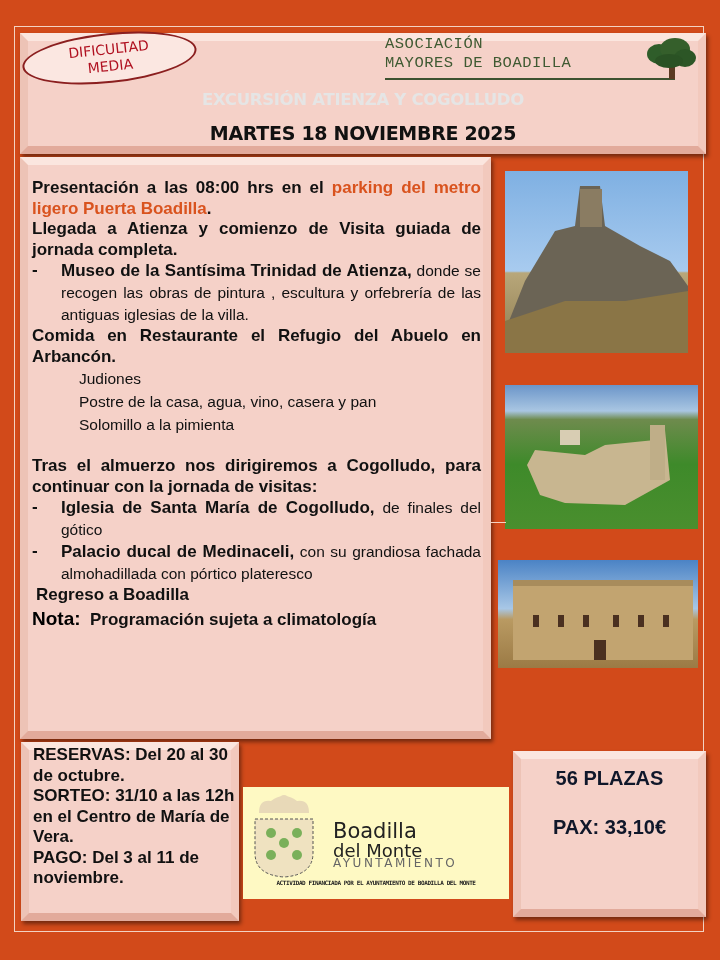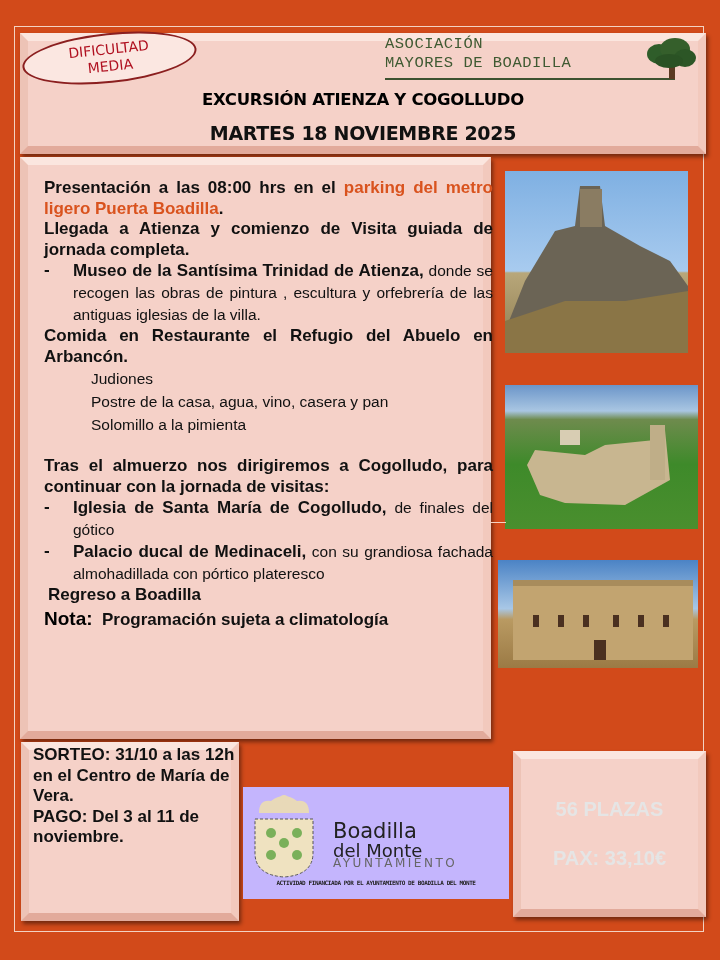--- a/index.html
+++ b/index.html
@@ -7,50 +7,50 @@
   .frame{position:absolute;left:14px;top:26px;width:690px;height:906px;border:1px solid #f3d2c2;box-sizing:border-box;}
   .bevel{position:absolute;background:#f5d1c8;box-shadow:2px 3px 4px rgba(0,0,0,.45);
     border-top:8px solid #fbe6df;border-left:8px solid #edc3b6;border-right:8px solid #f2c9bd;border-bottom:8px solid #e2aa9b;box-sizing:border-box;}
   
   .header{left:20px;top:33px;width:686px;height:121px;}
   .badge{position:absolute;left:22px;top:33px;width:171px;height:46px;border:2px solid #8b1f1f;border-radius:50%;background:#fbe7e1;transform:rotate(-6deg);
     display:flex;flex-direction:column;align-items:center;justify-content:center;color:#b01020;font-family:"DejaVu Sans",sans-serif;font-size:14px;line-height:17px;z-index:3;}
   .assoc{position:absolute;left:385px;top:35px;width:292px;text-align:left;color:#3f5a32;font-family:Liberation Mono, monospace;font-size:15.5px;line-height:19px;letter-spacing:0.5px;z-index:3;}
   .assoc-line{position:absolute;left:385px;top:78px;width:290px;height:2px;background:#3d5230;z-index:3;}
   .tree{position:absolute;left:645px;top:36px;width:52px;height:44px;z-index:3;}
-  .title1{position:absolute;left:20px;width:686px;top:90px;text-align:center;font-family:"DejaVu Sans",sans-serif;font-weight:bold;font-size:16.5px;color:#000000;z-index:3;letter-spacing:-0.3px;}
+  .title1{position:absolute;left:20px;width:686px;top:90px;text-align:center;font-family:"DejaVu Sans",sans-serif;font-weight:bold;font-size:16.5px;color:#e5e5e5;z-index:3;letter-spacing:-0.3px;}
   .title2{position:absolute;left:20px;width:686px;top:122px;text-align:center;font-family:"DejaVu Sans",sans-serif;font-weight:bold;font-size:19px;color:#111;z-index:3;letter-spacing:-0.3px;}
   
   .main{left:20px;top:157px;width:471px;height:582px;}
-  .content{position:absolute;left:32px;top:178px;width:449px;color:#111;z-index:3;margin-left:12px;}
+  .content{position:absolute;left:32px;top:178px;width:449px;color:#111;z-index:3;}
   .b{font-weight:bold;font-size:17px;line-height:20.5px;text-align:justify;text-align-last:left;}
   .orange{color:#d9531e;}
   .red{color:#000000;}
   .bullet{display:flex;}
   .dash{width:29px;flex:0 0 29px;font-weight:bold;font-size:17px;line-height:20.5px;}
   .btext{flex:1;font-size:15.5px;line-height:22px;text-align:justify;}
   .btext .bb{font-weight:bold;font-size:17px;}
   .menu{padding-left:47px;font-size:15.5px;line-height:23px;}
   .gap{height:20px;}
   .photo{position:absolute;overflow:hidden;z-index:2;}
   .p1{left:505px;top:171px;width:183px;height:182px;background:linear-gradient(180deg,#7fb0e2 0%,#a8cbef 55%,#b8a77a 56%,#8c7a4e 100%);}
   .p2{left:505px;top:385px;width:193px;height:144px;background:linear-gradient(180deg,#6b95c9 0%,#a9c6e2 18%,#6e8b4d 24%,#3e8a2a 55%,#4a8f2e 100%);}
   .p3{left:498px;top:560px;width:200px;height:108px;background:linear-gradient(180deg,#4b83c5 0%,#a8c7e6 45%,#b99a62 55%,#9b7a45 100%);}
   .hline{position:absolute;left:490px;top:522px;width:16px;height:1px;background:#f3d2c2;z-index:2;}
   
   .res{left:21px;top:742px;width:218px;height:179px;}
   .res-text{position:absolute;left:33px;top:745px;width:205px;font-weight:bold;font-size:17px;line-height:20.5px;color:#111;z-index:3;}
-  .logo{position:absolute;left:243px;top:787px;width:266px;height:112px;background:#c4b5fd;z-index:2;}
+  .logo{position:absolute;left:243px;top:787px;width:266px;height:112px;background:#fef9c3;z-index:2;}
   .logo-name{position:absolute;left:90px;top:33px;color:#222;font-family:"DejaVu Sans",sans-serif;}
   .ln1{font-size:21px;line-height:22px;}
   .ln2{font-size:18px;line-height:17px;}
   .ln3{font-size:12px;letter-spacing:2.5px;color:#666;line-height:9px;}
   .logo-foot{position:absolute;left:0;top:92px;width:266px;text-align:center;font-family:"DejaVu Sans Mono",monospace;font-size:6px;font-weight:bold;color:#222;letter-spacing:-0.4px;white-space:nowrap;}
   .price{left:513px;top:751px;width:193px;height:166px;}
-  .price-text{position:absolute;left:513px;top:751px;width:193px;height:166px;z-index:3;display:flex;flex-direction:column;align-items:center;justify-content:center;font-weight:bold;font-size:20px;color:#e5e5e5;}
+  .price-text{position:absolute;left:513px;top:720px;width:193px;height:166px;z-index:3;display:flex;flex-direction:column;align-items:center;justify-content:center;font-weight:bold;font-size:20px;color:#0f172a;}
   .price-text div{margin:13px 0;}
 </style>
 </head>
 <body>
 
 <div class="frame"></div>
 
 <div class="bevel header"></div>
 <div class="badge">
   <span>DIFICULTAD</span>
@@ -125,20 +125,21 @@
       <rect x="140" y="55" width="6" height="12"></rect>
         <rect x="165" y="55" width="6" height="12"></rect>
       <rect x="96" y="80" width="12" height="20"></rect>
     </g>
   </svg>
 </div>
 <div class="hline"></div>
 
 <div class="bevel res"></div>
 <div class="res-text">
+  <div>RESERVAS: Del 20 al 30 de octubre.</div>
   <div>SORTEO: 31/10 a las 12h en el Centro de María de Vera.</div>
   <div>PAGO:  Del 3 al 11 de noviembre.</div>
 </div>
 
 <div class="logo">
   <svg style="position:absolute;left:6px;top:4px" width="70" height="88" viewBox="0 0 70 88">
     <path d="M10,22 Q10,8 22,10 Q35,0 48,10 Q60,8 60,22 Z" fill="#e8d9b8"></path>
     <circle cx="35" cy="8" r="4" fill="#e8d9b8"></circle>
     <path d="M6,28 H64 V62 Q64,84 35,86 Q6,84 6,62 Z" fill="#efe2c0" stroke="#555" stroke-dasharray="3,2"></path>
     <g fill="#7ab05a">

